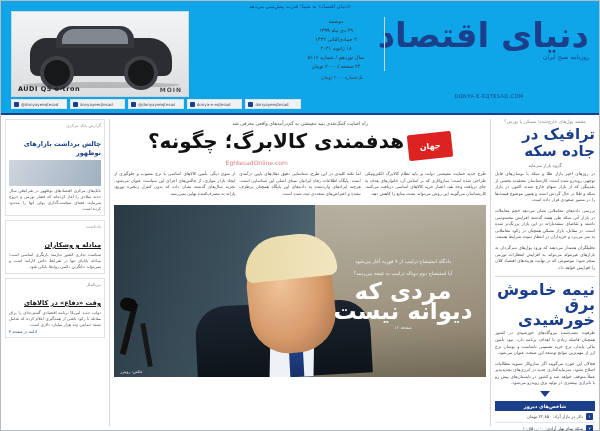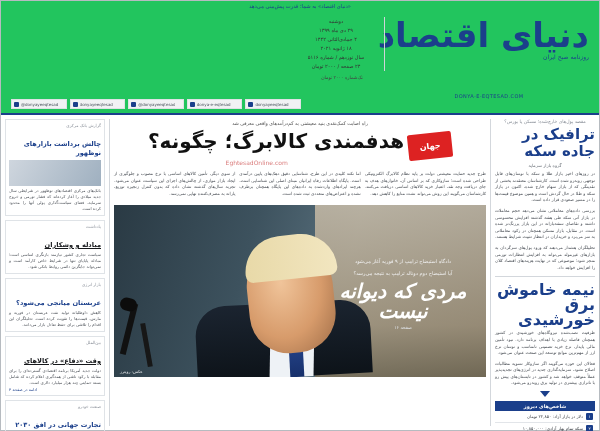--- a/index.html
+++ b/index.html
@@ -13,21 +13,21 @@
     position:relative;
     width:600px;height:431px;
     background:#ffffff;
     box-sizing:border-box;
     border:1px solid #b6bbc0;
     direction:rtl;
   }
   
   .masthead{
     position:absolute;left:0;right:0;top:0;height:112px;
-    background:#22c55e;
+    background:#0ea5e9;
     border-bottom:2px solid #1b3f8b;
   }
   .mast-topline{
     position:absolute;top:2px;right:8px;left:8px;
     text-align:center;font-size:5.2px;color:#1b3f8b;
     letter-spacing:.2px;
   }
   .logo-block{
     position:absolute;top:14px;right:10px;width:200px;height:72px;
     text-align:right;
@@ -215,21 +215,21 @@
     background:#171717;transform:rotate(-10deg);
   }
   .ph-michead{
     position:absolute;left:6px;bottom:66px;width:17px;height:13px;border-radius:7px;
     background:#0c0c0c;transform:rotate(14deg);
   }
   .ph-caption{
     position:absolute;right:8px;top:52px;width:150px;text-align:center;color:#fff;
   }
   .ph-kicker{font-size:5px;line-height:8px;color:#f0f0f0;margin-bottom:4px;}
-  .ph-title{font-size:20px;font-weight:bold;line-height:20px;font-style:italic;}
+  .ph-title{font-size:23px;font-weight:bold;line-height:20px;}
   .ph-sub{font-size:4.5px;margin-top:4px;color:#dfe3e7;}
   .ph-credit{
     position:absolute;left:6px;bottom:3px;font-size:4px;color:#e7e9eb;direction:ltr;
   }
 
   
   .lbox{border:1px solid #dfe3e7;margin-bottom:4px;padding:3px;}
   .lbox-t{
     font-size:6.6px;font-weight:bold;color:#1b3f8b;line-height:9px;
     text-align:right;margin:12px 0 2px;
@@ -260,20 +260,31 @@
     <div class="mast-meta">
       <span class="row">دوشنبه</span>
       <span class="row">۲۹ دی ماه ۱۳۹۹</span>
       <span class="row">۴ جمادی‌الثانی ۱۴۴۲</span>
       <span class="row">۱۸ ژانویه ۲۰۲۱</span>
       <span class="row">سال نوزدهم / شماره ۵۱۱۶</span>
       <span class="row">۲۴ صفحه / ۲۰۰۰ تومان</span>
     </div>
     <div class="price-box">تک‌شماره ۲۰۰۰ تومان</div>
 
+    <div class="ad-car">
+      <div class="car-sky"></div>
+      <div class="car-shadow"></div>
+      <div class="car-body"></div>
+      <div class="car-roof"></div>
+      <div class="car-glass"></div>
+      <div class="wheel w1"></div>
+      <div class="wheel w2"></div>
+      <div class="ad-label">AUDI Q5 e-tron</div>
+      <div class="ad-brand">MOIN</div>
+    </div>
 
     <div class="social-bar">
       <div class="soc">
         <span class="dot"></span>
         <span class="t">@donyayeeqtesad</span>
       </div>
       <div class="soc">
         <span class="dot"></span>
         <span class="t">donyayeeqtesad</span>
       </div>
@@ -377,34 +388,24 @@
         <div class="thumb"></div>
         <p class="lbox-p">بانک‌های مرکزی اقتصادهای نوظهور در شرایطی سال جدید میلادی را آغاز کرده‌اند که فشار تورمی و خروج سرمایه، فضای سیاست‌گذاری پولی آنها را محدود کرده است.</p>
       </div>
 
       <div class="lbox">
         <div class="lbox-k">یادداشت</div>
         <h3 class="lbox-t dark">مبادله و وشکاران</h3>
         <p class="lbox-p">سیاست تجاری کشور نیازمند بازنگری اساسی است؛ مبادله پایاپای تنها در شرایط خاص کارآمد است و نمی‌تواند جایگزین دائمی روابط بانکی شود.</p>
       </div>
 
-      <div class="lbox">
-        <div class="lbox-k">بازار انرژی</div>
-        <h3 class="lbox-t">عربستان میانجی می‌شود؟</h3>
-        <p class="lbox-p">کاهش داوطلبانه تولید نفت عربستان در فوریه و مارس، قیمت‌ها را تقویت کرده است. تحلیلگران این اقدام را تلاشی برای حفظ تعادل بازار می‌دانند.</p>
-      </div>
 
       <div class="lbox">
         <div class="lbox-k">بین‌الملل</div>
         <h3 class="lbox-t dark">وقت «دفاع» در کالاهای</h3>
         <p class="lbox-p">دولت جدید آمریکا برنامه اقتصادی گسترده‌ای را برای مقابله با رکود ناشی از همه‌گیری اعلام کرده که شامل بسته حمایتی چند هزار میلیارد دلاری است.</p>
         <div class="more">ادامه در صفحه ۴</div>
       </div>
 
-      <div class="lbox">
-        <div class="lbox-k">صنعت خودرو</div>
-        <h3 class="lbox-t">تجارت جهانی در افق ۲۰۳۰</h3>
-        <p class="lbox-p">پیش‌بینی می‌شود سهم اقتصادهای آسیایی از تجارت جهانی تا پایان دهه آینده به بیش از یک‌سوم برسد؛ روندی که آرایش زنجیره‌های تأمین را تغییر خواهد داد.</p>
-      </div>
     </div>
 
   </div>
 </div>
 
 </body></html>

